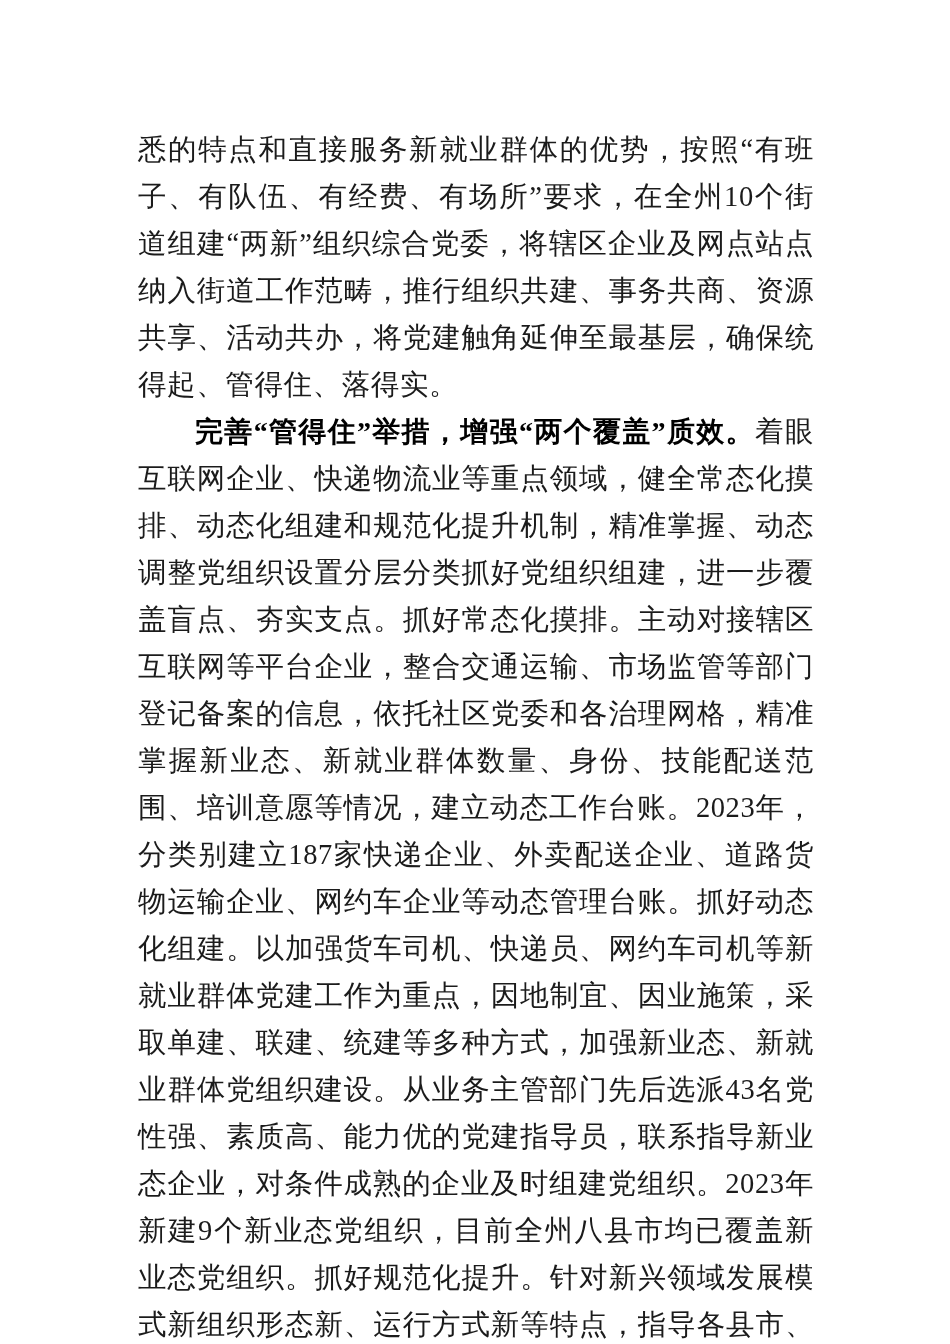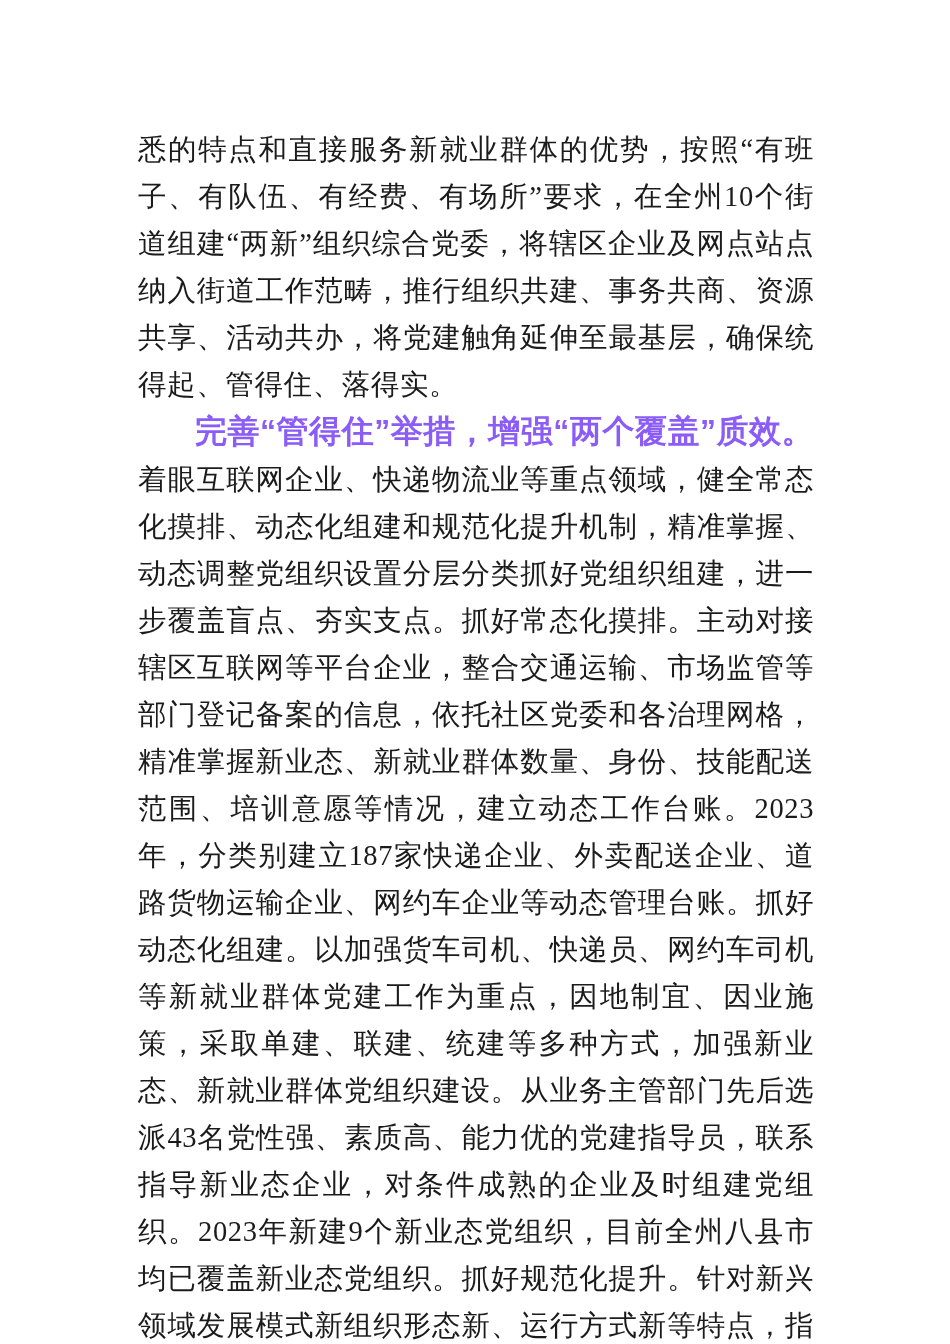--- a/index.html
+++ b/index.html
@@ -41,25 +41,25 @@
     font-weight: 400;
     -webkit-font-smoothing: antialiased;
   }
   .para + .para {
     margin-top: 0;
   }
   .indent {
     text-indent: 57px;
   }
   .bold-lead {
-    font-family: Liberation Sans, sans-serif;
+    font-family: Liberation Serif, serif;
     font-weight: 700;
-    font-size: 32px;
+    font-size: 28px;
     letter-spacing: 0.4px;
-    color: #8b5cf6;
+    color: #000000;
   }
 </style>
 </head>
 <body>
 
 <div class="page">
   <div class="text-block">
 
     <p class="para"><span>悉的特点和直接服务新就业群体的优势，按照“有班子、有队伍、有经费、有场所”要求，在全州10个街道组建“两新”组织综合党委，将辖区企业及网点站点纳入街道工作范畴，推行组织共建、事务共商、资源共享、活动共办，将党建触角延伸至最基层，确保统得起、管得住、落得实。</span></p>
 

